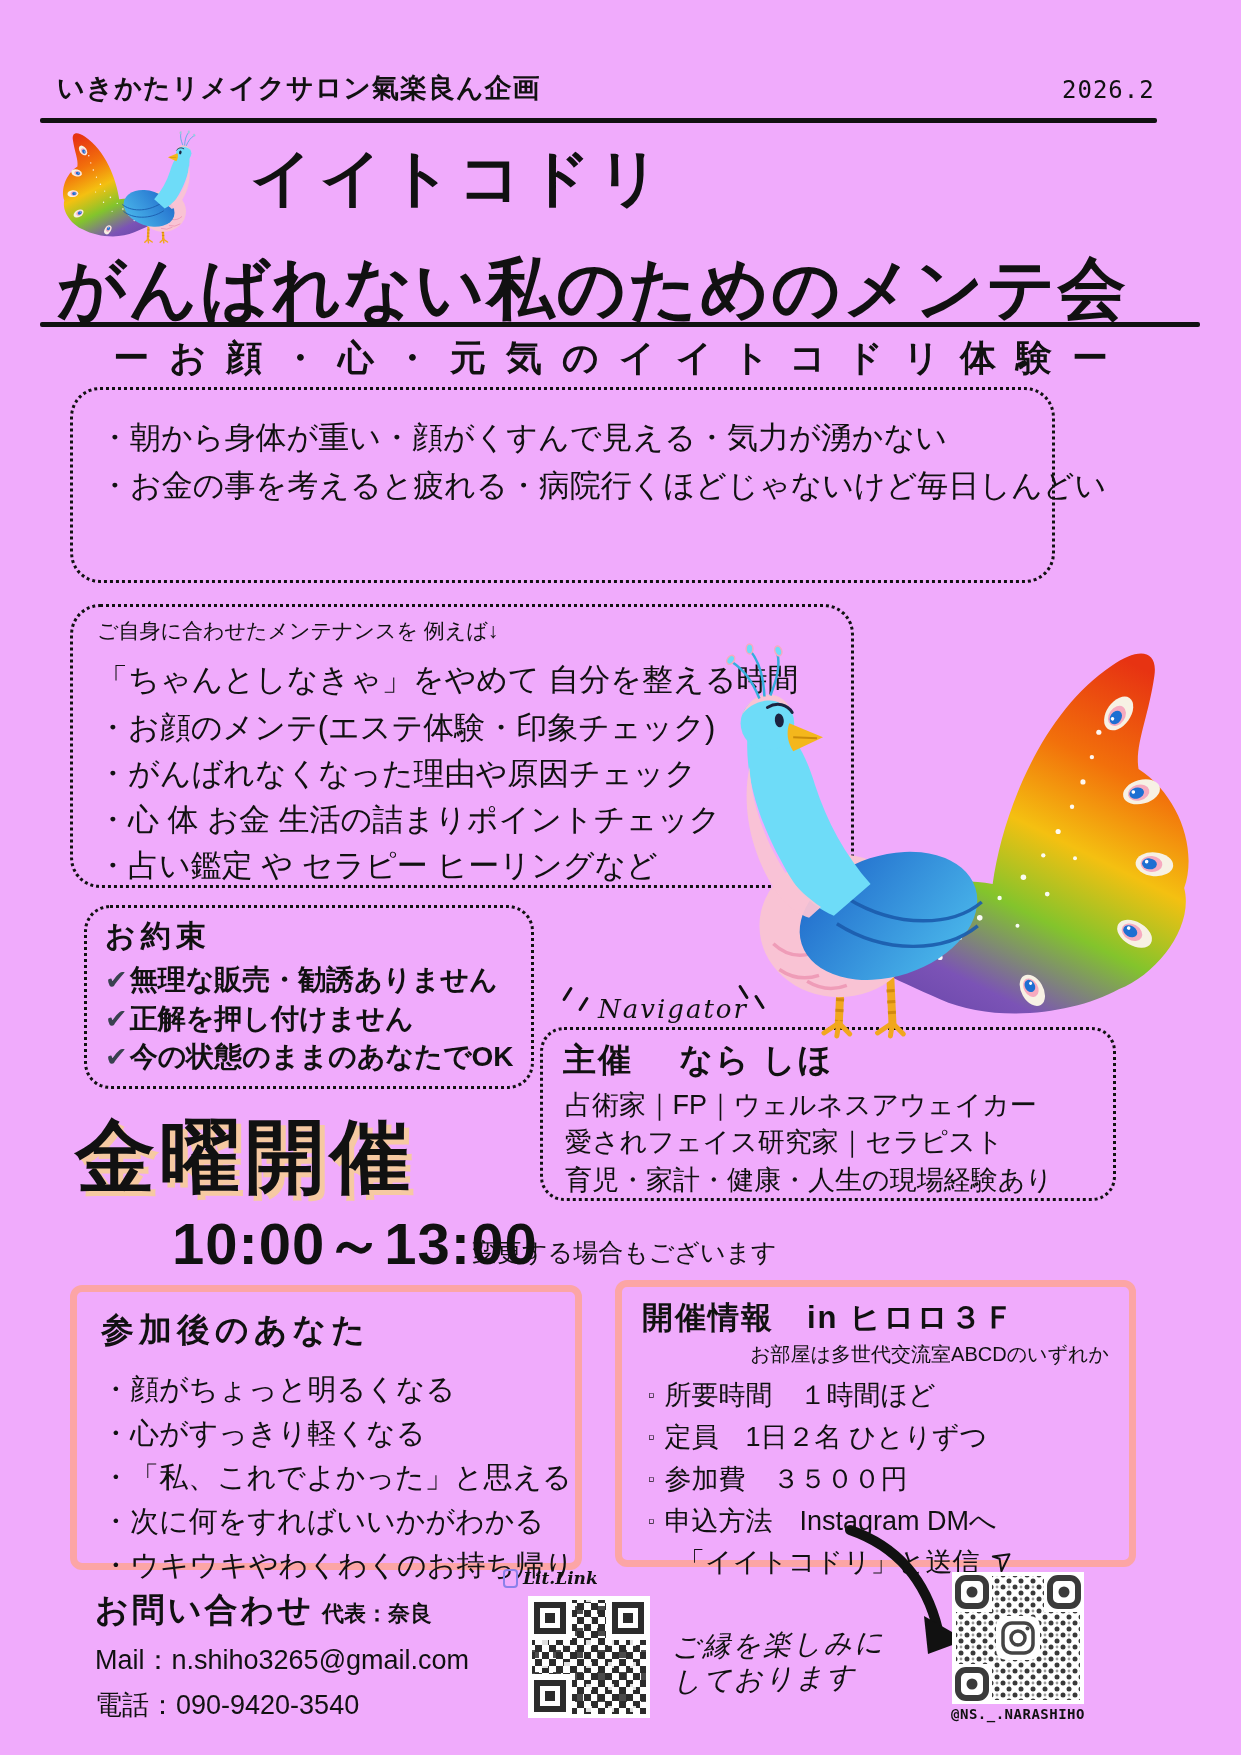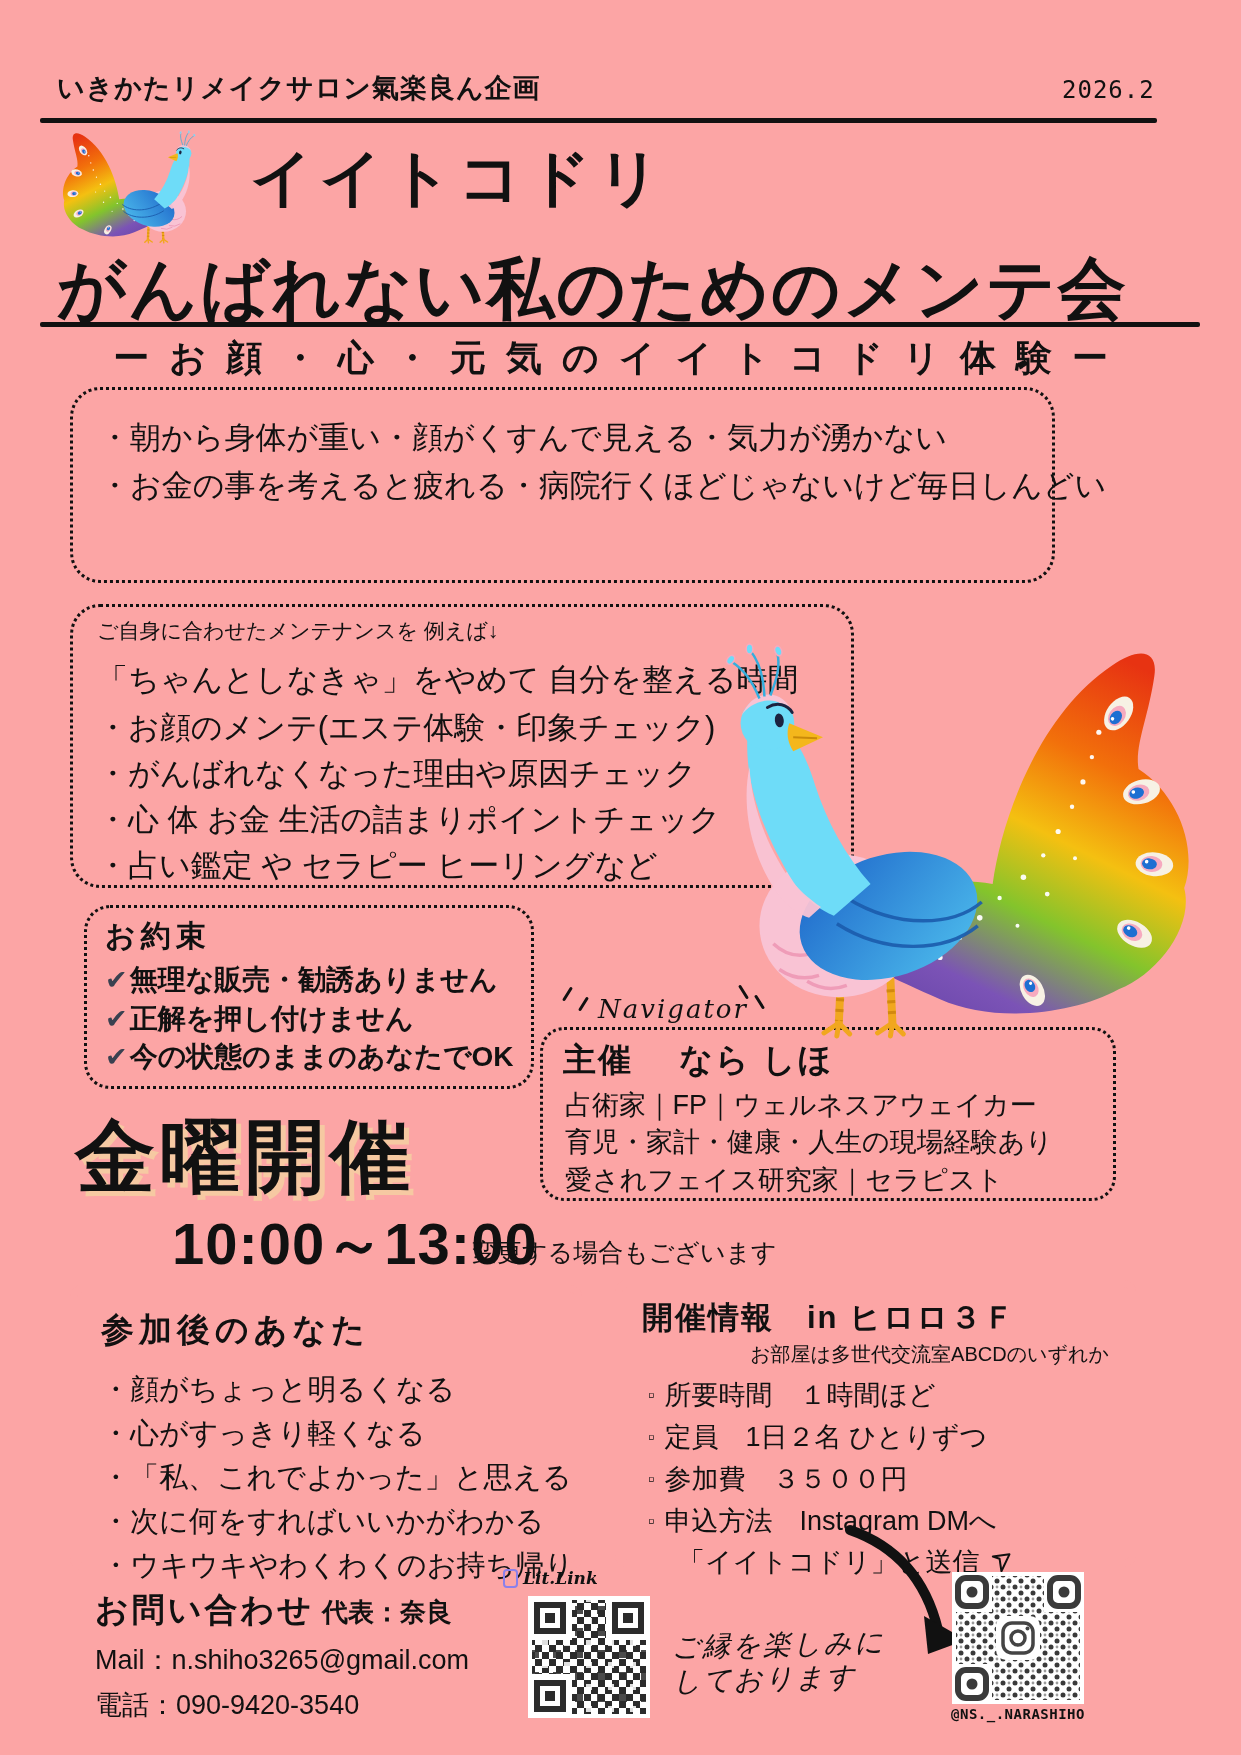--- a/index.html
+++ b/index.html
@@ -1,17 +1,17 @@
 <!DOCTYPE html>
 <html lang="ja"><head>
 <meta charset="utf-8">
 <style>
   html,body{margin:0;padding:0;background:#e8e8e8;}
   .page{
-    position:relative;width:1241px;height:1755px;background:#fca5a5;
+    position:relative;width:1241px;height:1755px;background:#f0abfc;
     margin:0 auto;overflow:hidden;color:#111;
     font-family:"Liberation Sans","DejaVu Sans",sans-serif;
   }
   .abs{position:absolute;}
   
   .org{left:57px;top:70px;font-size:27px;font-weight:bold;letter-spacing:1px;}
   .date{left:1062px;top:76px;font-size:24px;font-family:"DejaVu Sans Mono",monospace;letter-spacing:1px;}
   .hrule{left:40px;top:118px;width:1117px;height:5px;background:#111;border-radius:2px;}
   
   .logo{left:52px;top:126px;}
@@ -54,21 +54,21 @@
   .info-box{left:615px;top:1280px;width:521px;height:287px;padding:10px 20px;}
   .info-box h2{margin:0;font-size:31px;letter-spacing:2px;white-space:nowrap;}
   .info-note{font-size:20px;text-align:right;margin-top:2px;}
   .info-box ul{margin:6px 0 0 6px;padding:0;list-style:none;font-size:27px;line-height:1.56;}
   .sq{font-size:18px;vertical-align:3px;margin-right:10px;}
   .info-last{font-size:27px;margin:2px 0 0 36px;display:flex;align-items:center;gap:10px;}
   
   .contact{left:95px;top:1588px;}
   .contact-row1{display:flex;align-items:baseline;gap:8px;}
   .contact-title{font-size:33px;font-weight:bold;letter-spacing:3px;}
-  .contact-rep{font-size:26px;font-weight:600;}
+  .contact-rep{font-size:22px;font-weight:600;}
   .contact-line{font-size:27px;margin-top:9px;}
   .litlink-label{left:503px;top:1568px;font-size:17px;font-style:italic;font-weight:bold;display:flex;align-items:center;gap:5px;font-family:"DejaVu Serif",serif;}
   .lit-ico{width:11px;height:15px;border:2px solid #8b80ea;border-radius:4px;display:inline-block;}
   .qr1{left:528px;top:1596px;}
   .message{left:672px;top:1628px;font-size:28px;line-height:1.2;font-style:italic;transform:rotate(-1.5deg);font-family:"DejaVu Serif",serif;letter-spacing:2px;}
   .arrow{left:828px;top:1512px;}
   .qr2{left:952px;top:1572px;}
   .ig-handle{left:946px;top:1706px;width:144px;text-align:center;font-size:14px;font-weight:bold;font-family:"DejaVu Sans Mono",monospace;letter-spacing:0.5px;}
   .bird-main{left:690px;top:628px;z-index:3;}
   ul li{white-space:nowrap;}
@@ -243,22 +243,22 @@
   <div class="tick" style="left:742px;top:984px;transform:rotate(-32deg);"></div>
   <div class="tick" style="left:758px;top:994px;transform:rotate(-32deg);"></div>
 
   <div class="abs dotted host-box">
     <div class="host-title-row">
       <span>主催</span>　
       <span>なら しほ</span>
     </div>
     <ul>
       <li>占術家｜FP｜ウェルネスアウェイカー</li>
+      <li>愛されフェイス研究家｜セラピスト</li>
       <li>育児・家計・健康・人生の現場経験あり</li>
-      <li>愛されフェイス研究家｜セラピスト</li>
     </ul>
   </div>
 
   <div class="abs day">金曜開催</div>
   <div class="abs time">10:00～13:00</div>
   <div class="abs time-note">変更する場合もございます</div>
 
   <div class="abs solid after-box">
     <h2>参加後のあなた</h2>
     <ul>

